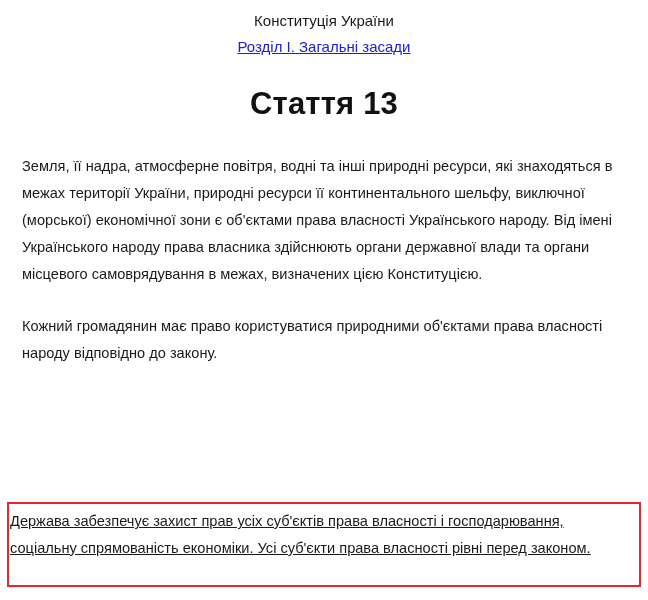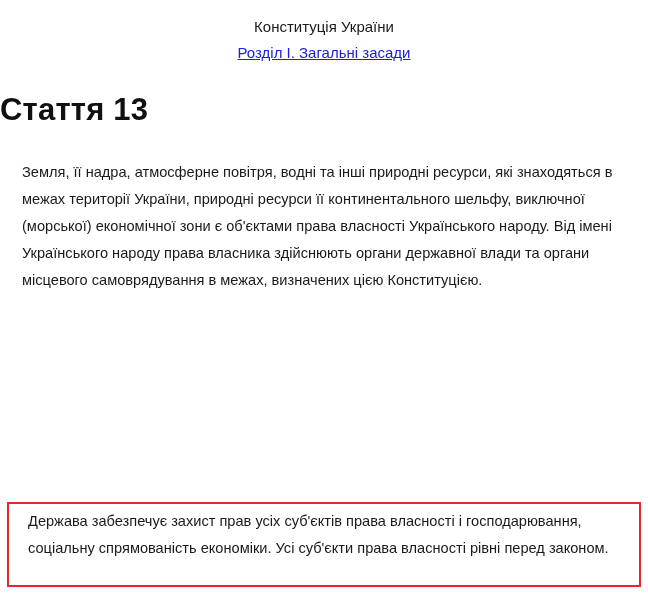--- a/index.html
+++ b/index.html
@@ -15,36 +15,37 @@
     overflow: hidden;
   }
   .page {
     position: relative;
     width: 648px;
     height: 600px;
     box-sizing: border-box;
   }
   .header {
     text-align: center;
-    padding-top: 17px;
+    padding-top: 11px;
   }
   .doc-title {
     font-size: 15px;
     color: #1a1a1a;
     line-height: 20px;
   }
   .section-link {
     display: inline-block;
     margin-top: 6px;
     font-size: 15px;
     color: #1a21d6;
     cursor: pointer;
     line-height: 20px;
   }
   .article-heading {
+    text-align: center;
     font-size: 31px;
     font-weight: bold;
     color: #111111;
     margin-top: 29px;
     letter-spacing: 0.2px;
   }
   .body-wrap {
     margin-top: 31px;
     padding: 0 22px 0 22px;
   }
@@ -62,40 +63,42 @@
     position: absolute;
     left: 7px;
     top: 502px;
     width: 634px;
     height: 85px;
     border: 2px solid #e8262c;
     box-sizing: border-box;
   }
   .highlight-text {
     position: absolute;
-    left: 28px;
+    left: 10px;
     top: 508px;
     width: 608px;
     font-size: 14.6px;
     line-height: 27px;
     color: #1a1a1a;
+    text-decoration: underline;
   }
 </style>
 </head>
 <body>
 
 <div class="page">
 
   <div class="header">
     <div class="doc-title">Конституція України</div>
     <a class="section-link" href="#">Розділ I. Загальні засади</a>
   </div>
 
   <div class="article-heading">Стаття 13</div>
 
   <div class="body-wrap">
     <p class="para">Земля, її надра, атмосферне повітря, водні та інші природні ресурси, які знаходяться в межах території України, природні ресурси її континентального шельфу, виключної (морської) економічної зони є об'єктами права власності Українського народу. Від імені Українського народу права власника здійснюють органи державної влади та органи місцевого самоврядування в межах, визначених цією Конституцією.</p>
+    <p class="para">Кожний громадянин має право користуватися природними об'єктами права власності народу відповідно до закону.</p>
   </div>
 
   <div class="highlight-box"></div>
   <div class="highlight-text">Держава забезпечує захист прав усіх суб'єктів права власності і господарювання, соціальну спрямованість економіки. Усі суб'єкти права власності рівні перед законом.</div>
 
 </div>
 
 </body></html>

